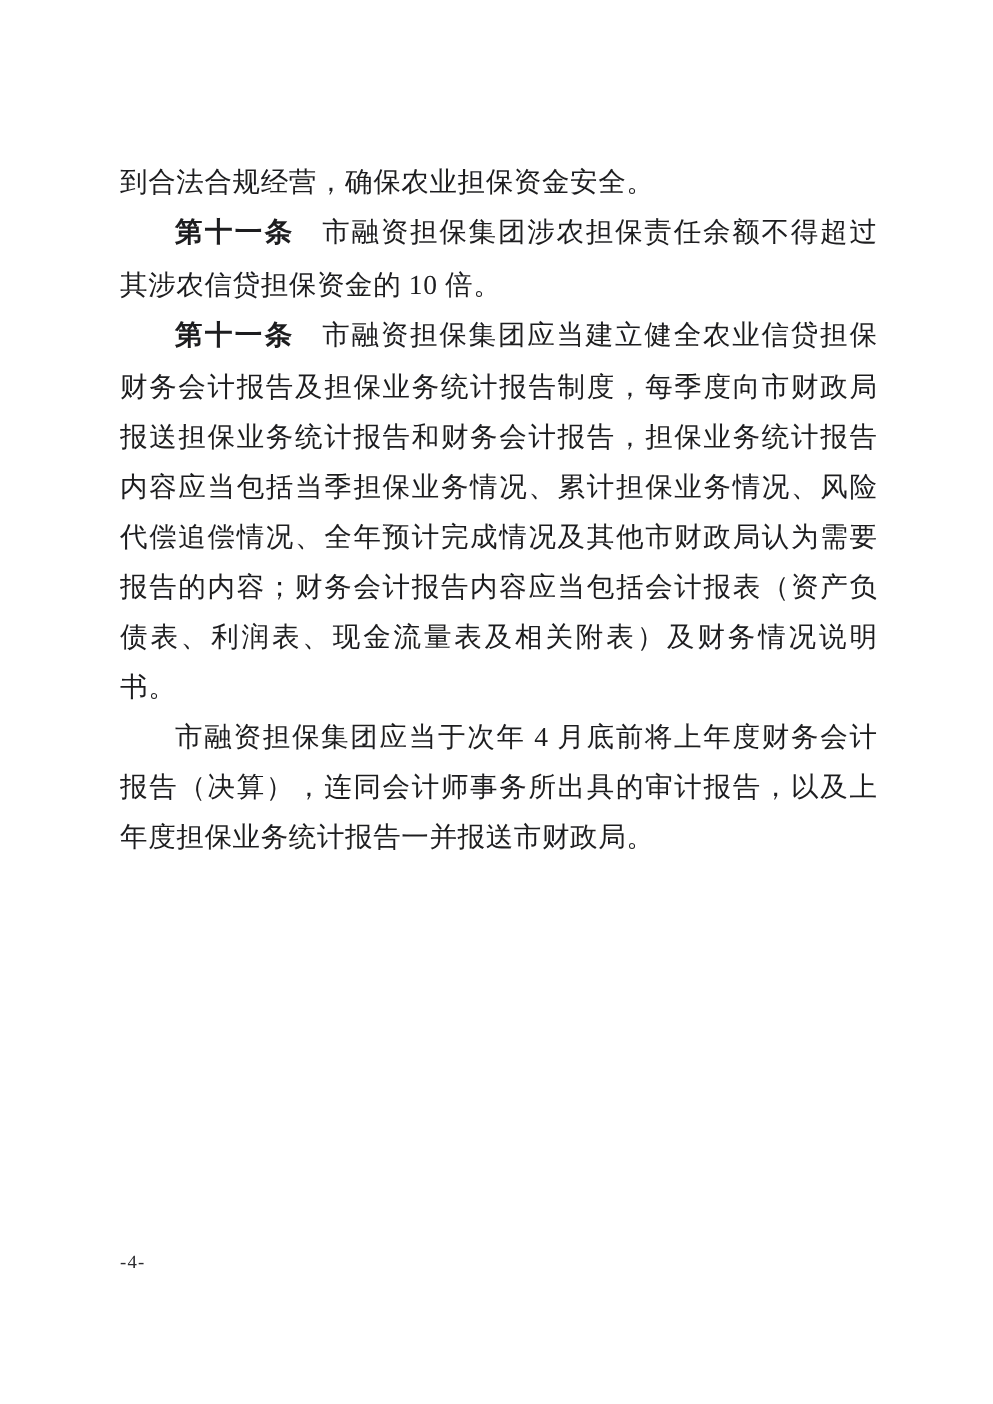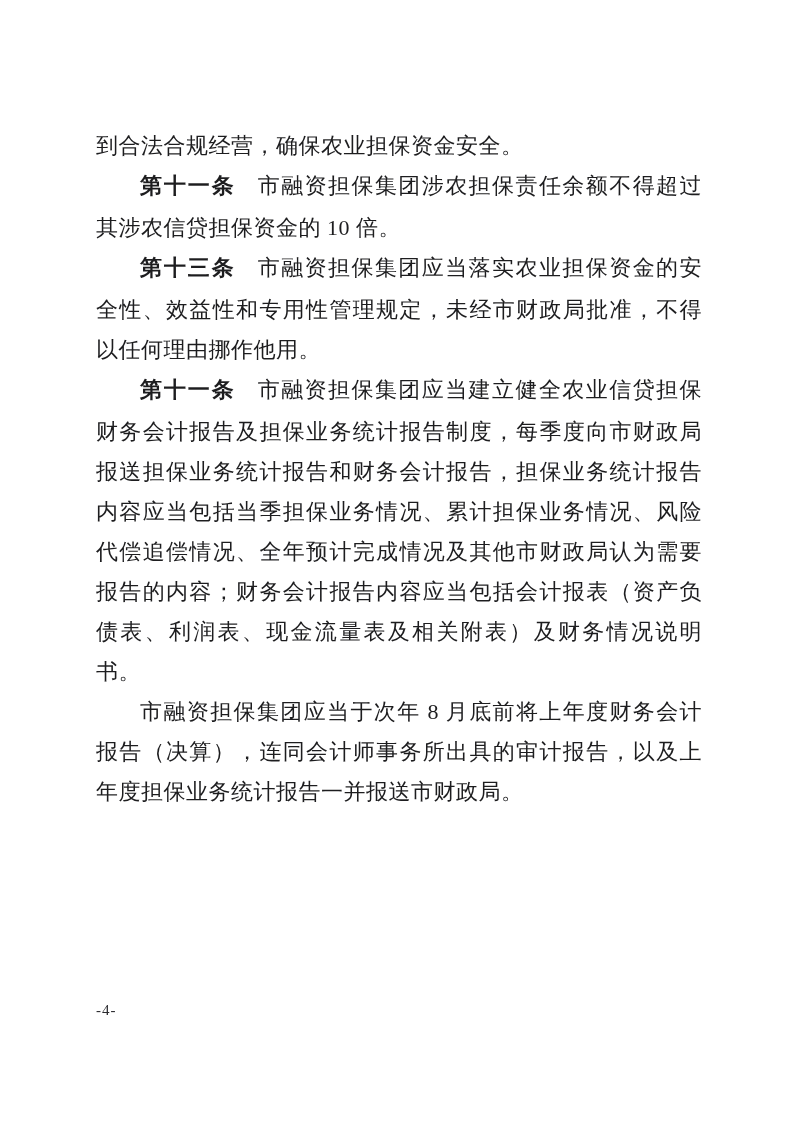--- a/index.html
+++ b/index.html
@@ -48,27 +48,24 @@
 <div class="page">
   <div class="body-text">
 
     <p class="para no-indent">到合法合规经营，确保农业担保资金安全。</p>
 
     <p class="para">
       <span class="article-label">第十一条</span><span>市融资担保集团涉农担保责任余额不得超过其涉农信贷担保资金的 10 倍。</span>
     </p>
 
 
-    <p class="para">
-      <span class="article-label">第十三条</span><span>市融资担保集团应当落实农业担保资金的安全性、效益性和专用性管理规定，未经市财政局批准，不得以任何理由挪作他用。</span>
-    </p>
 
     <p class="para">
       <span class="article-label">第十一条</span><span>市融资担保集团应当建立健全农业信贷担保财务会计报告及担保业务统计报告制度，每季度向市财政局报送担保业务统计报告和财务会计报告，担保业务统计报告内容应当包括当季担保业务情况、累计担保业务情况、风险代偿追偿情况、全年预计完成情况及其他市财政局认为需要报告的内容；财务会计报告内容应当包括会计报表（资产负债表、利润表、现金流量表及相关附表）及财务情况说明书。</span>
     </p>
 
-    <p class="para">市融资担保集团应当于次年 8 月底前将上年度财务会计报告（决算），连同会计师事务所出具的审计报告，以及上年度担保业务统计报告一并报送市财政局。</p>
+    <p class="para">市融资担保集团应当于次年 4 月底前将上年度财务会计报告（决算），连同会计师事务所出具的审计报告，以及上年度担保业务统计报告一并报送市财政局。</p>
 
 
   </div>
 
   <div class="page-number">-4-</div>
 </div>
 
 </body></html>

